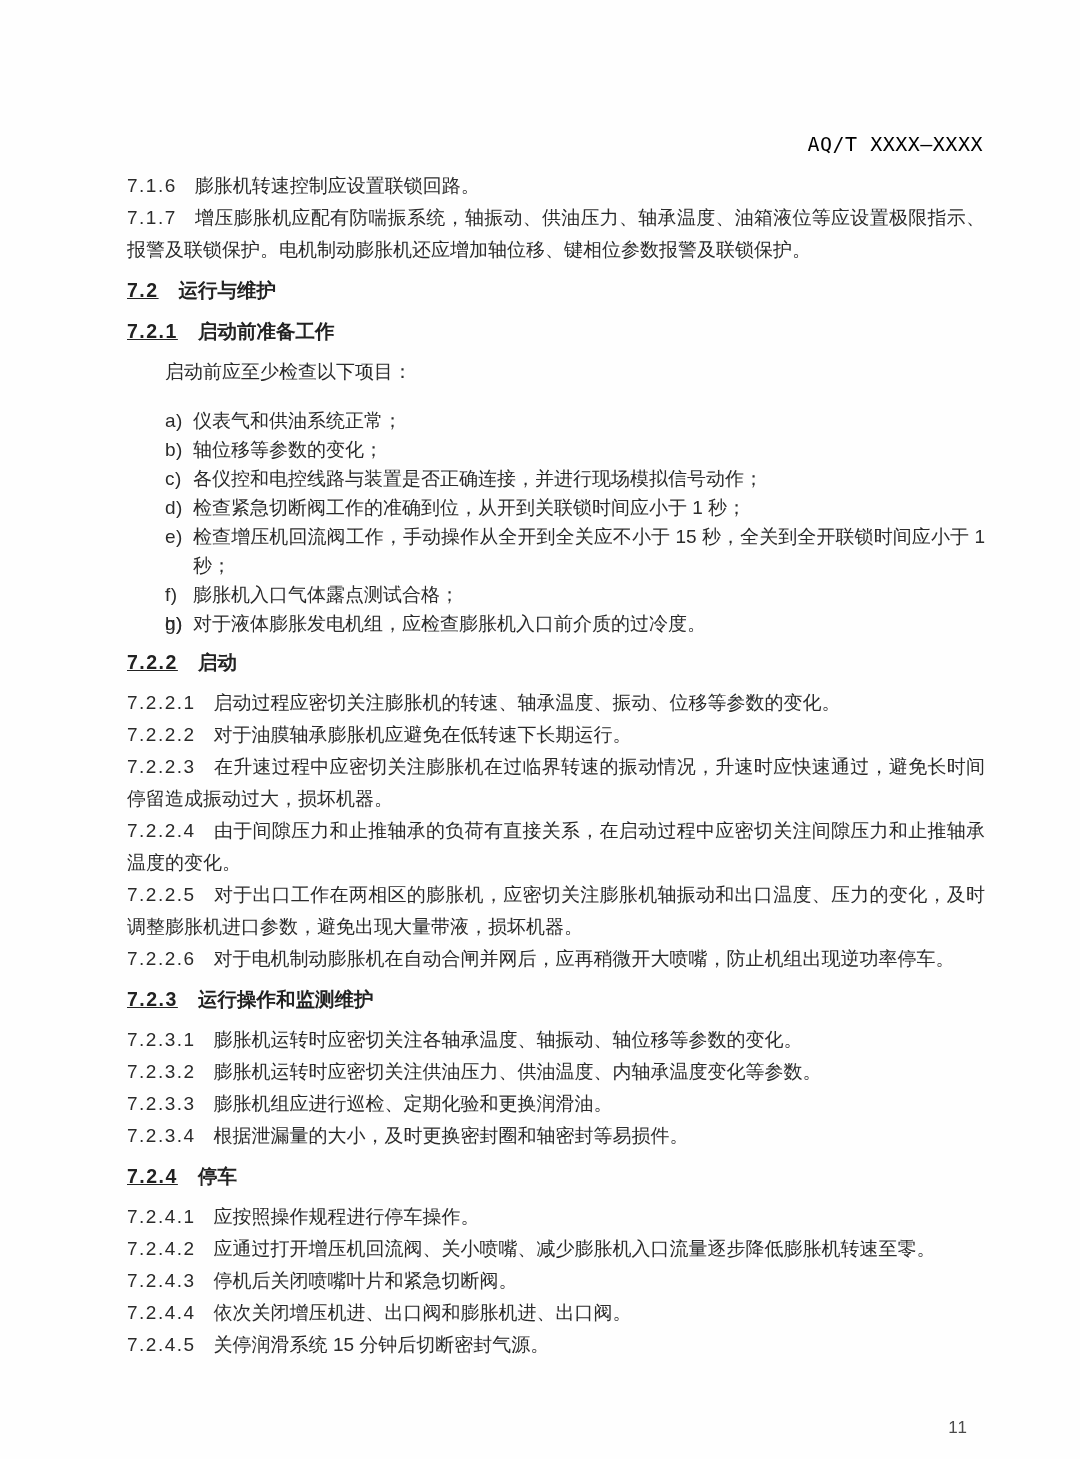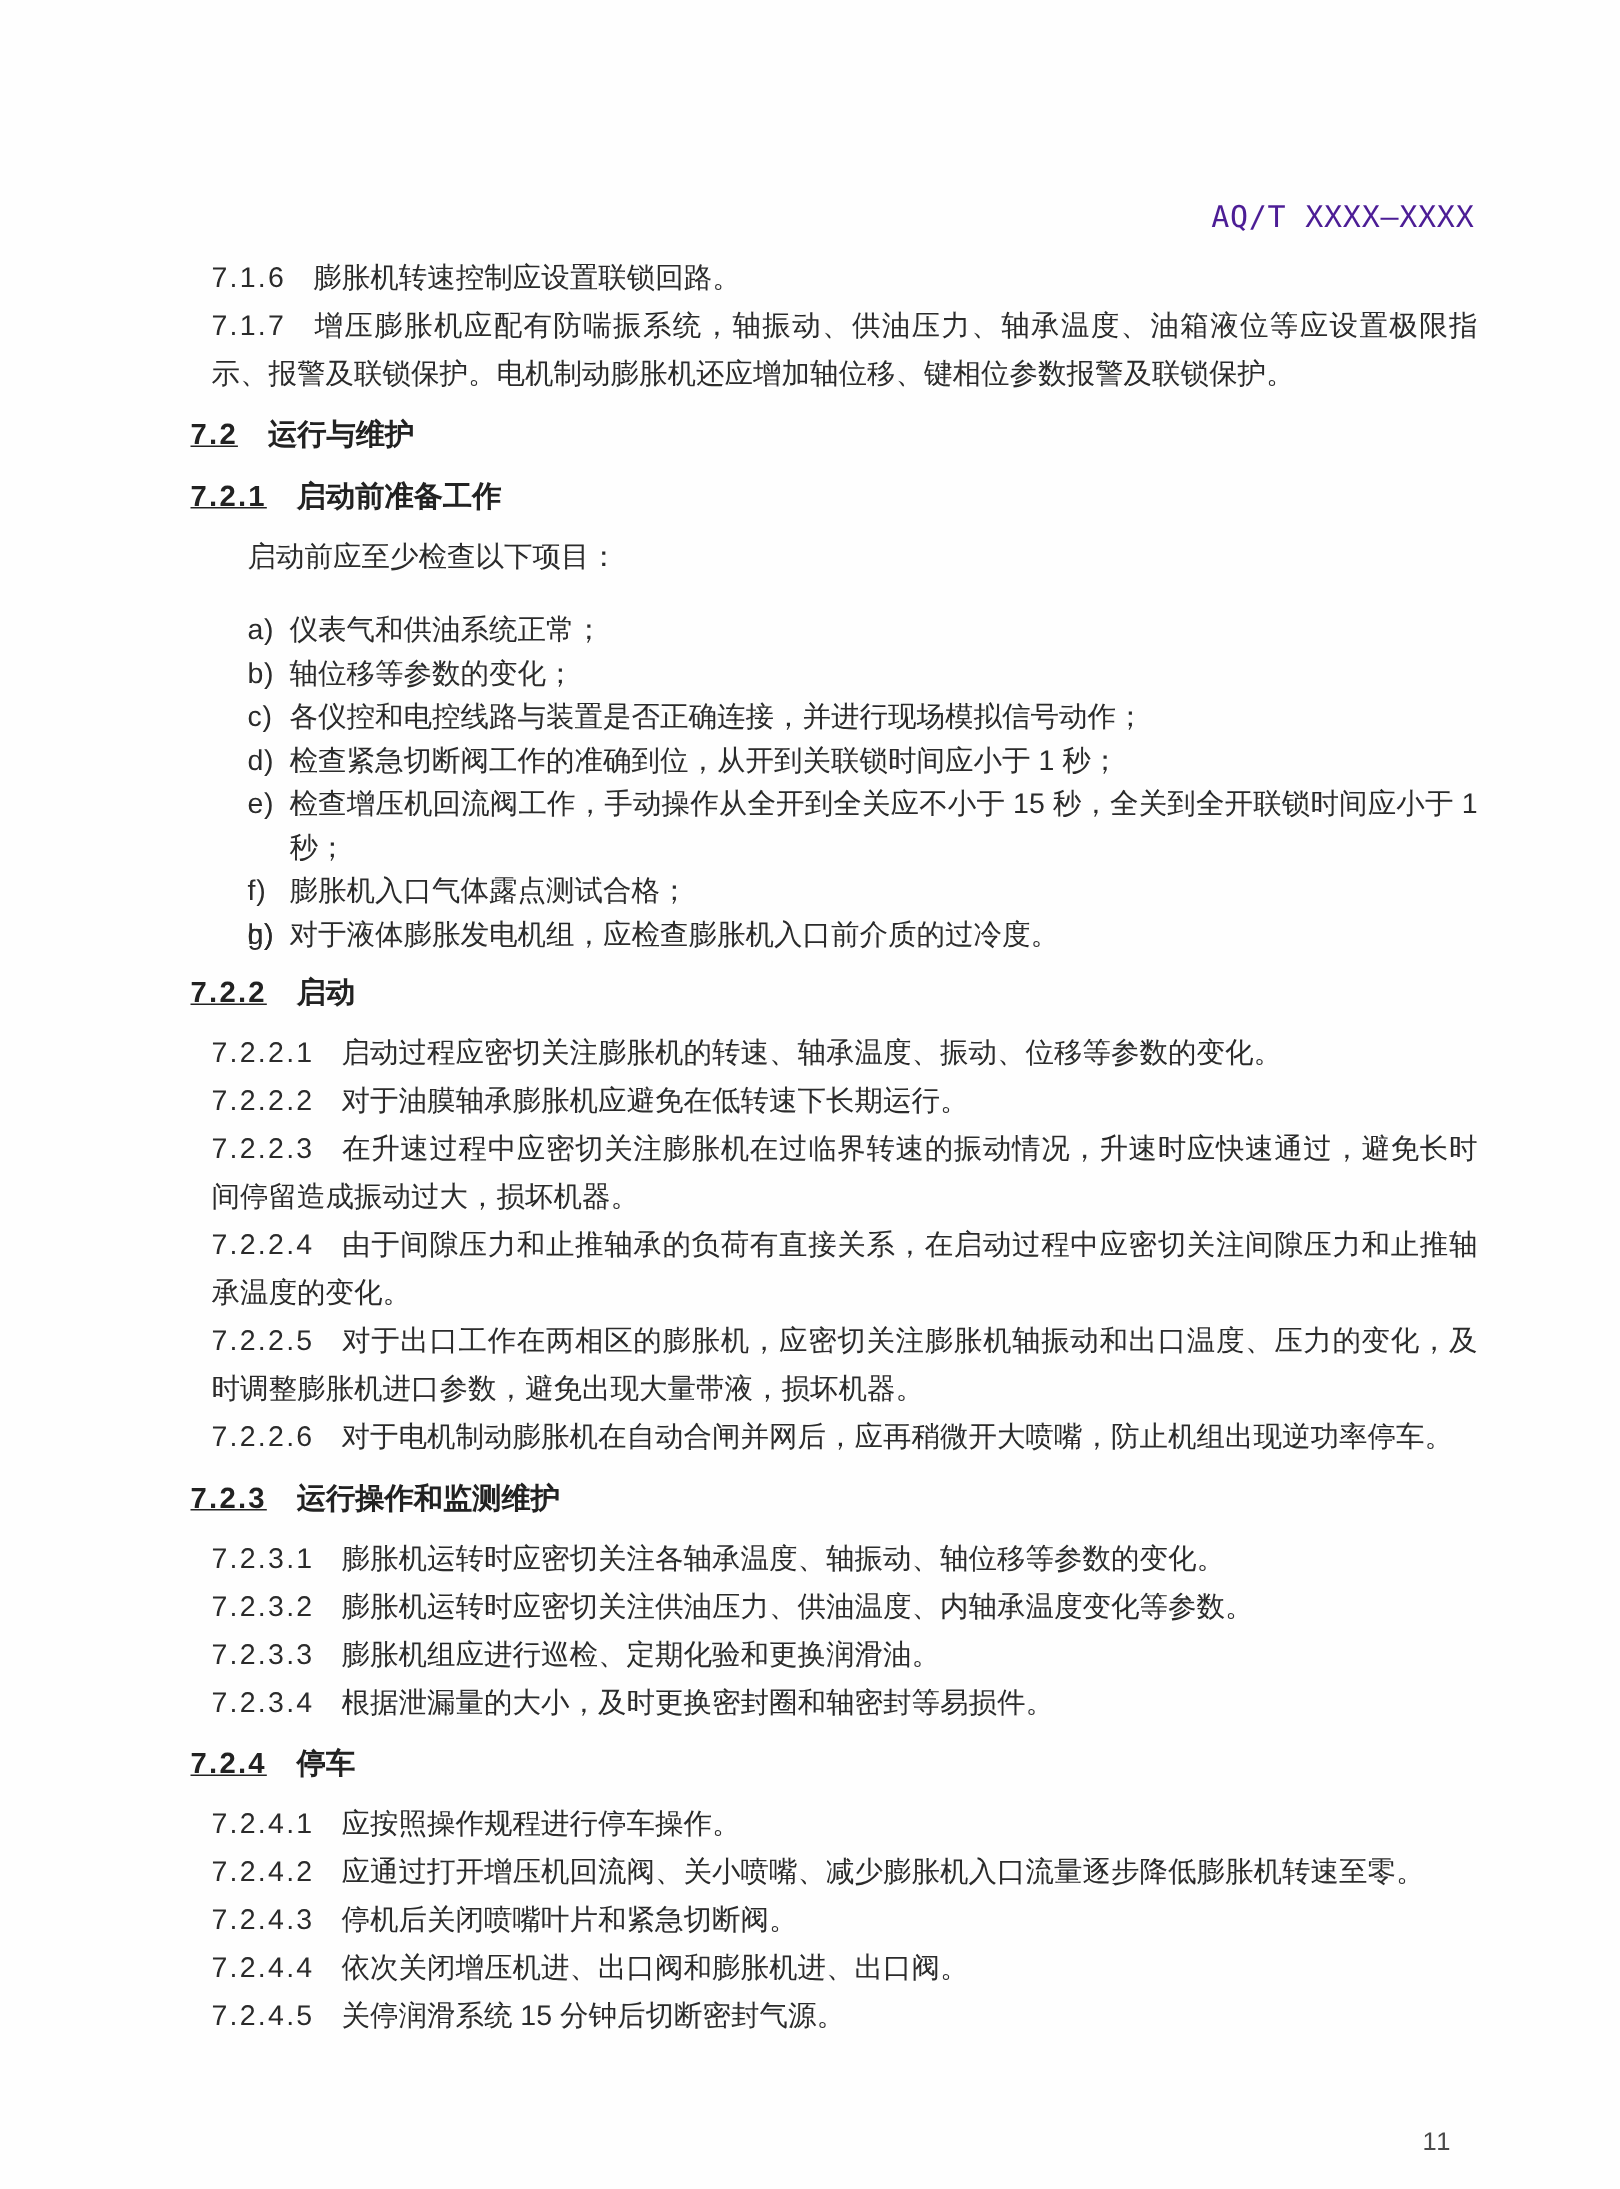--- a/index.html
+++ b/index.html
@@ -18,36 +18,35 @@
     background: #fefefe;
   }
   .page-header {
     position: absolute;
     top: 132px;
     right: 97px;
     font-family: "DejaVu Sans Mono", "Liberation Mono", monospace;
     font-size: 20px;
     font-weight: 500;
     letter-spacing: 0.5px;
-    color: #4c1d95;
+    color: #000000;
     white-space: nowrap;
   }
   .doc {
     position: absolute;
     left: 127px;
     right: 95px;
     top: 170px;
   }
   
   .clause {
     font-size: 19px;
     line-height: 32px;
     text-align: justify;
     color: #2b2b2b;
-    margin-left: 14px;
   }
   .clause .num {
     letter-spacing: 1.5px;
     padding-right: 18px;
     white-space: nowrap;
   }
   
   .heading {
     font-size: 19.5px;
     font-weight: 700;

